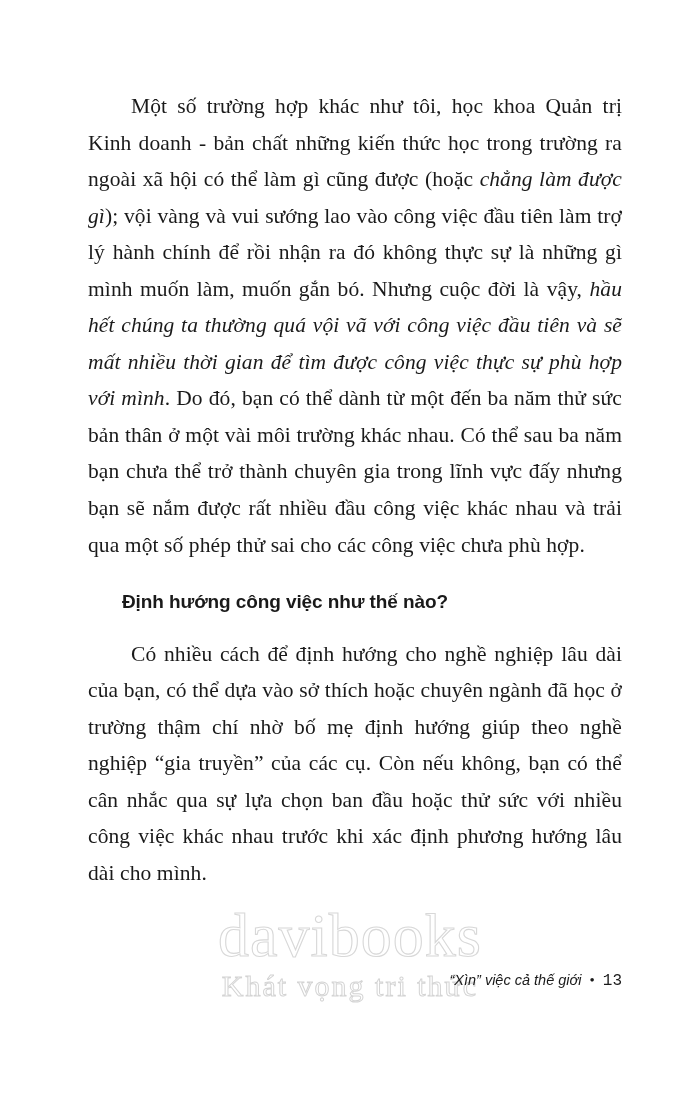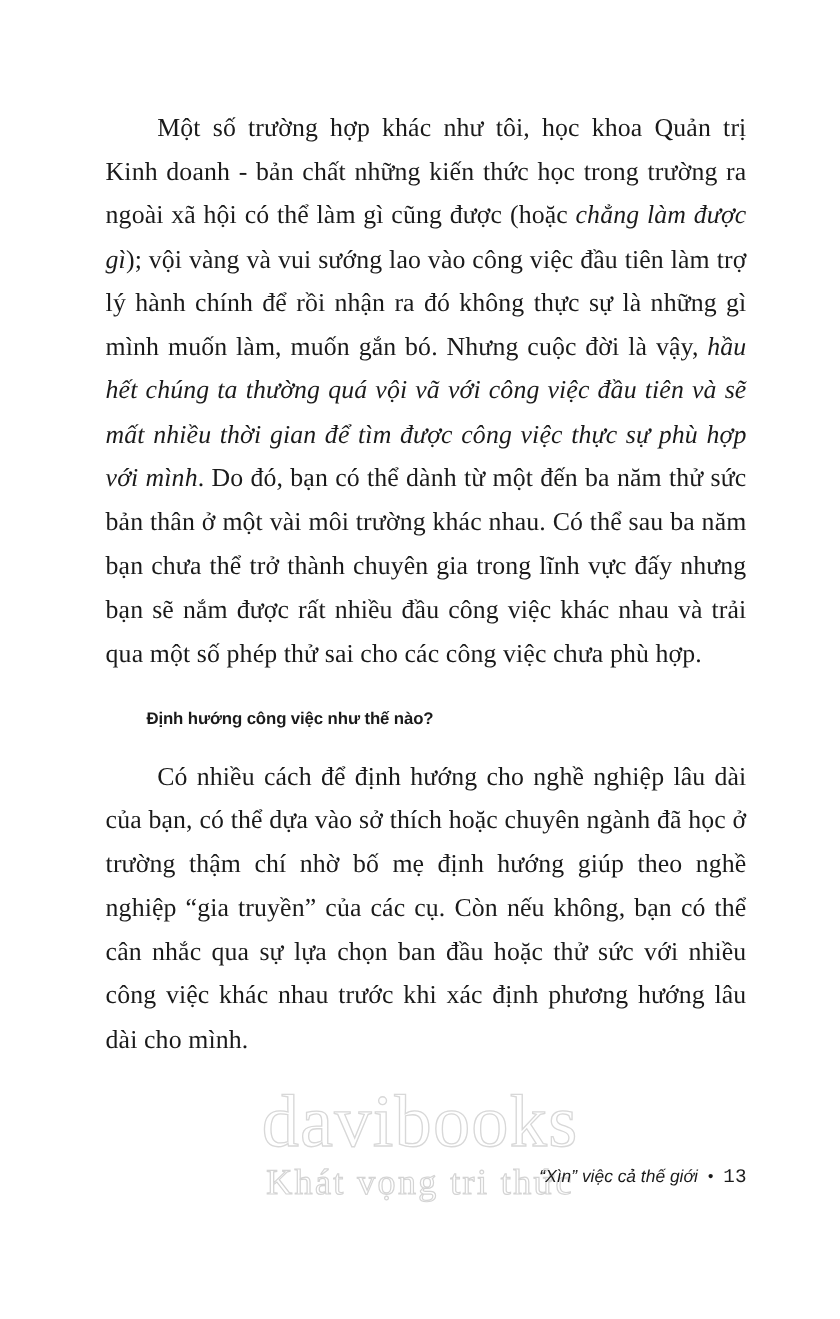--- a/index.html
+++ b/index.html
@@ -33,21 +33,21 @@
   .para {
     margin: 0;
     text-indent: 2.0em;
   }
   em {
     font-style: italic;
   }
   .heading {
     font-family: "Liberation Sans", sans-serif;
     font-weight: bold;
-    font-size: 14px;
+    font-size: 19px;
     line-height: 1.4;
     margin: 26px 0 6px 34px;
     letter-spacing: -0.1px;
   }
   .section-body {
     margin-top: 20px;
   }
   
   .watermark {
     position: absolute;

